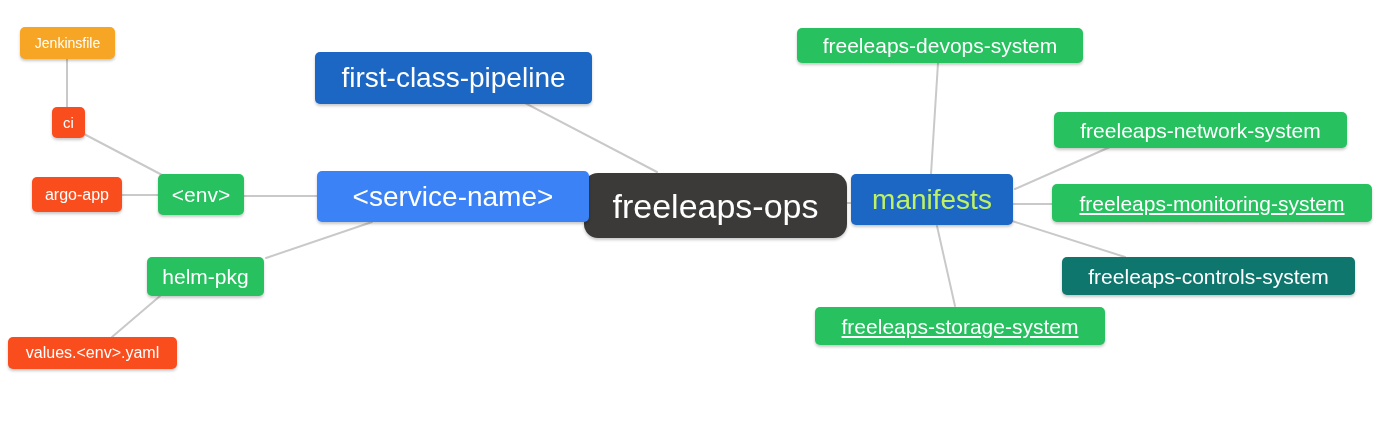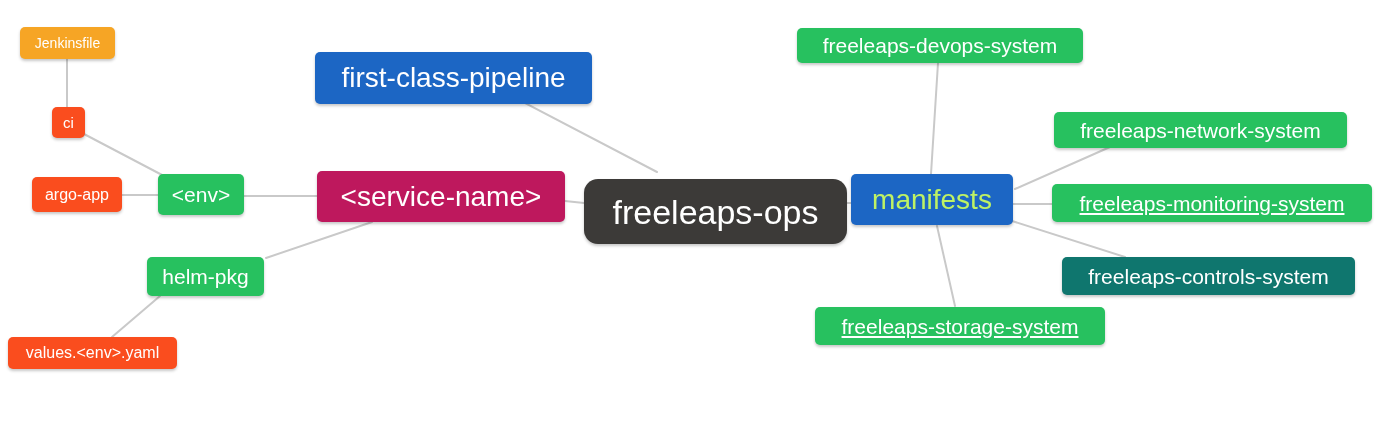--- a/index.html
+++ b/index.html
@@ -27,21 +27,21 @@
     align-items: center;
     justify-content: center;
     color: #ffffff;
     white-space: nowrap;
     border-radius: 5px;
     box-shadow: 0 2px 3px rgba(0,0,0,0.22);
     cursor: default;
     box-sizing: border-box;
     line-height: 1;
   }
-  .mm-node.root { border-radius: 14px; margin-top: 6px; }
+  .mm-node.root { border-radius: 14px; }
 </style>
 </head>
 <body>
 
 <div id="canvas">
   <svg id="edge-layer" xmlns="http://www.w3.org/2000/svg" width="1390" height="421">
       <line x1="67" y1="59" x2="67" y2="107" stroke="#c9c9c9" stroke-width="2" stroke-linecap="round"></line>
       <line x1="84" y1="134" x2="164" y2="176" stroke="#c9c9c9" stroke-width="2" stroke-linecap="round"></line>
       <line x1="122" y1="195" x2="158" y2="195" stroke="#c9c9c9" stroke-width="2" stroke-linecap="round"></line>
       <line x1="244" y1="196" x2="317" y2="196" stroke="#c9c9c9" stroke-width="2" stroke-linecap="round"></line>
@@ -52,21 +52,21 @@
       <line x1="847" y1="203" x2="851" y2="203" stroke="#c9c9c9" stroke-width="2" stroke-linecap="round"></line>
       <line x1="931" y1="174" x2="938" y2="63" stroke="#c9c9c9" stroke-width="2" stroke-linecap="round"></line>
       <line x1="1015" y1="189" x2="1110" y2="147" stroke="#c9c9c9" stroke-width="2" stroke-linecap="round"></line>
       <line x1="1013" y1="204" x2="1052" y2="204" stroke="#c9c9c9" stroke-width="2" stroke-linecap="round"></line>
       <line x1="1012" y1="221" x2="1125" y2="257" stroke="#c9c9c9" stroke-width="2" stroke-linecap="round"></line>
       <line x1="937" y1="226" x2="955" y2="306" stroke="#c9c9c9" stroke-width="2" stroke-linecap="round"></line>
     </svg>
   <div id="node-layer">
       <div class="mm-node root" style="left: 584px; top: 173px; width: 263px; height: 65px; background: rgb(60, 58, 56); font-size: 34px; color: rgb(255, 255, 255);">freeleaps-ops</div>
       <div class="mm-node" style="left: 315px; top: 36px; width: 277px; height: 52px; background: rgb(28, 102, 196); font-size: 28px; color: rgb(255, 255, 255); margin-top: 16px;">first-class-pipeline</div>
-      <div class="mm-node" style="left: 317px; top: 171px; width: 248px; height: 51px; background: #be185d; font-size: 28px; color: rgb(255, 255, 255);">&lt;service-name&gt;</div>
+      <div class="mm-node" style="left: 317px; top: 171px; width: 272px; height: 51px; background: #3b82f6; font-size: 28px; color: rgb(255, 255, 255);">&lt;service-name&gt;</div>
       <div class="mm-node" style="left: 851px; top: 174px; width: 162px; height: 51px; background: rgb(28, 102, 196); font-size: 28px; color: #bef264;">manifests</div>
       <div class="mm-node" style="left: 158px; top: 174px; width: 86px; height: 41px; background: rgb(39, 193, 95); font-size: 21px; color: rgb(255, 255, 255); text-align: right;">&lt;env&gt;</div>
       <div class="mm-node" style="left: 147px; top: 257px; width: 117px; height: 39px; background: rgb(39, 193, 95); font-size: 21px; color: rgb(255, 255, 255);">helm-pkg</div>
       <div class="mm-node" style="left: 52px; top: 107px; width: 33px; height: 31px; background: rgb(250, 77, 30); font-size: 15px; color: rgb(255, 255, 255);">ci</div>
       <div class="mm-node" style="left: 32px; top: 177px; width: 90px; height: 35px; background: rgb(250, 77, 30); font-size: 16px; color: rgb(255, 255, 255);">argo-app</div>
       <div class="mm-node" style="left: 20px; top: 27px; width: 95px; height: 32px; background: rgb(246, 165, 37); font-size: 14px; color: rgb(255, 255, 255);">Jenkinsfile</div>
       <div class="mm-node" style="left: 8px; top: 337px; width: 169px; height: 32px; background: rgb(250, 77, 30); font-size: 16px; color: rgb(255, 255, 255);">values.&lt;env&gt;.yaml</div>
       <div class="mm-node" style="left: 797px; top: 28px; width: 286px; height: 35px; background: rgb(39, 193, 95); font-size: 21px; color: rgb(255, 255, 255);">freeleaps-devops-system</div>
       <div class="mm-node" style="left: 1054px; top: 112px; width: 293px; height: 36px; background: rgb(39, 193, 95); font-size: 21px; color: rgb(255, 255, 255);">freeleaps-network-system</div>
       <div class="mm-node" style="left: 1052px; top: 184px; width: 320px; height: 38px; background: rgb(39, 193, 95); font-size: 21px; color: rgb(255, 255, 255); text-decoration: underline;">freeleaps-monitoring-system</div>

